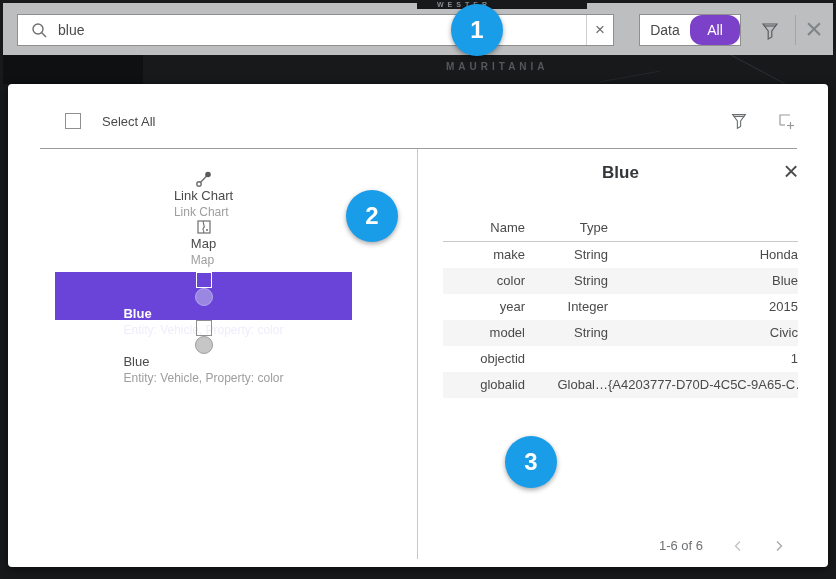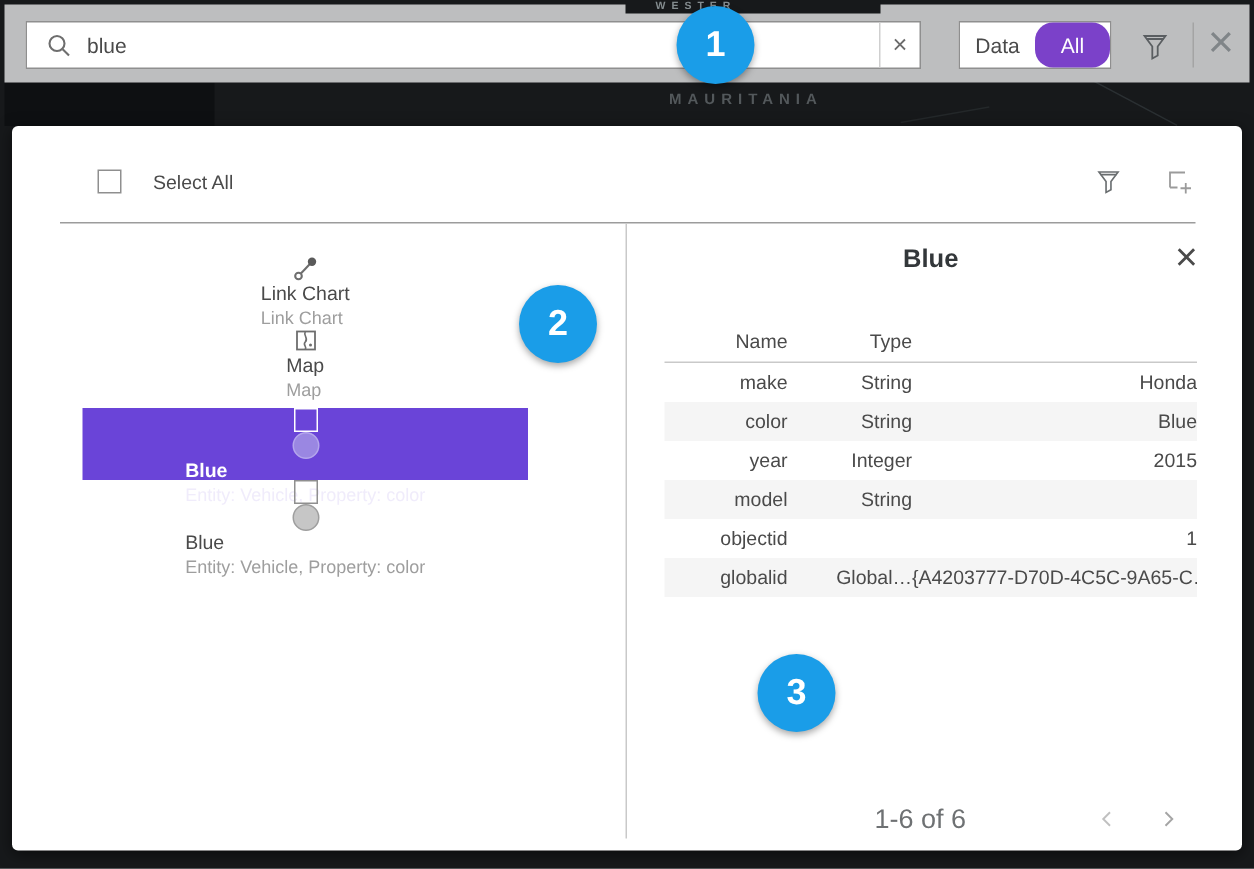--- a/index.html
+++ b/index.html
@@ -57,21 +57,21 @@
   .table{position:absolute;left:435px;top:130px;width:355px;text-align:right;}
   .trow{display:flex;height:26px;line-height:26px;font-size:13px;color:#4a4a4a;padding-left:12px;}
   .trow.head{color:#4a4a4a;height:27px;line-height:27px;}
   .trow .c-name{width:70px;flex:none;}
   .trow .c-type{width:83px;flex:none;}
   .trow .c-value{flex:1;white-space:nowrap;overflow:hidden;}
   .thead-divider{height:1px;background:#c9c9c9;width:100%;}
   .trow.stripe{background:#f5f5f5;}
 
   
-  .pag-label{position:absolute;left:575px;top:452px;width:120px;text-align:left;font-size:18px;color:#6e7173;line-height:20px;}
+  .pag-label{position:absolute;left:575px;top:452px;width:120px;text-align:right;font-size:13px;color:#6e7173;line-height:20px;}
   .pag-btn{position:absolute;top:450px;width:24px;height:24px;display:flex;align-items:center;justify-content:center;cursor:pointer;color:#b0b0b0;}
   .pag-prev{left:718px;color:#c0c0c0;}
   .pag-next{left:759px;color:#a5a5a5;}
 
   
   .callout{position:absolute;width:52px;height:52px;border-radius:50%;background:var(--callout-blue,#1a9de8);color:#fff;font-size:24px;font-weight:bold;display:flex;align-items:center;justify-content:center;box-shadow:0 2px 5px rgba(0,0,0,.35);z-index:5;}
   .callout.n1{left:451px;top:4px;}
   .callout.n2{left:346px;top:190px;}
   .callout.n3{left:505px;top:436px;}
 
@@ -216,20 +216,21 @@
         <div class="c-value">Blue</div>
       </div>
       <div class="trow">
         <div class="c-name">year</div>
         <div class="c-type">Integer</div>
         <div class="c-value">2015</div>
       </div>
       <div class="trow stripe">
         <div class="c-name">model</div>
         <div class="c-type">String</div>
+        <div class="c-value">Civic</div>
       </div>
       <div class="trow">
         <div class="c-name">objectid</div>
         <div class="c-value">1</div>
       </div>
       <div class="trow stripe">
         <div class="c-name">globalid</div>
         <div class="c-type">Global…</div>
         <div class="c-value">{A4203777-D70D-4C5C-9A65-C…</div>
       </div>

